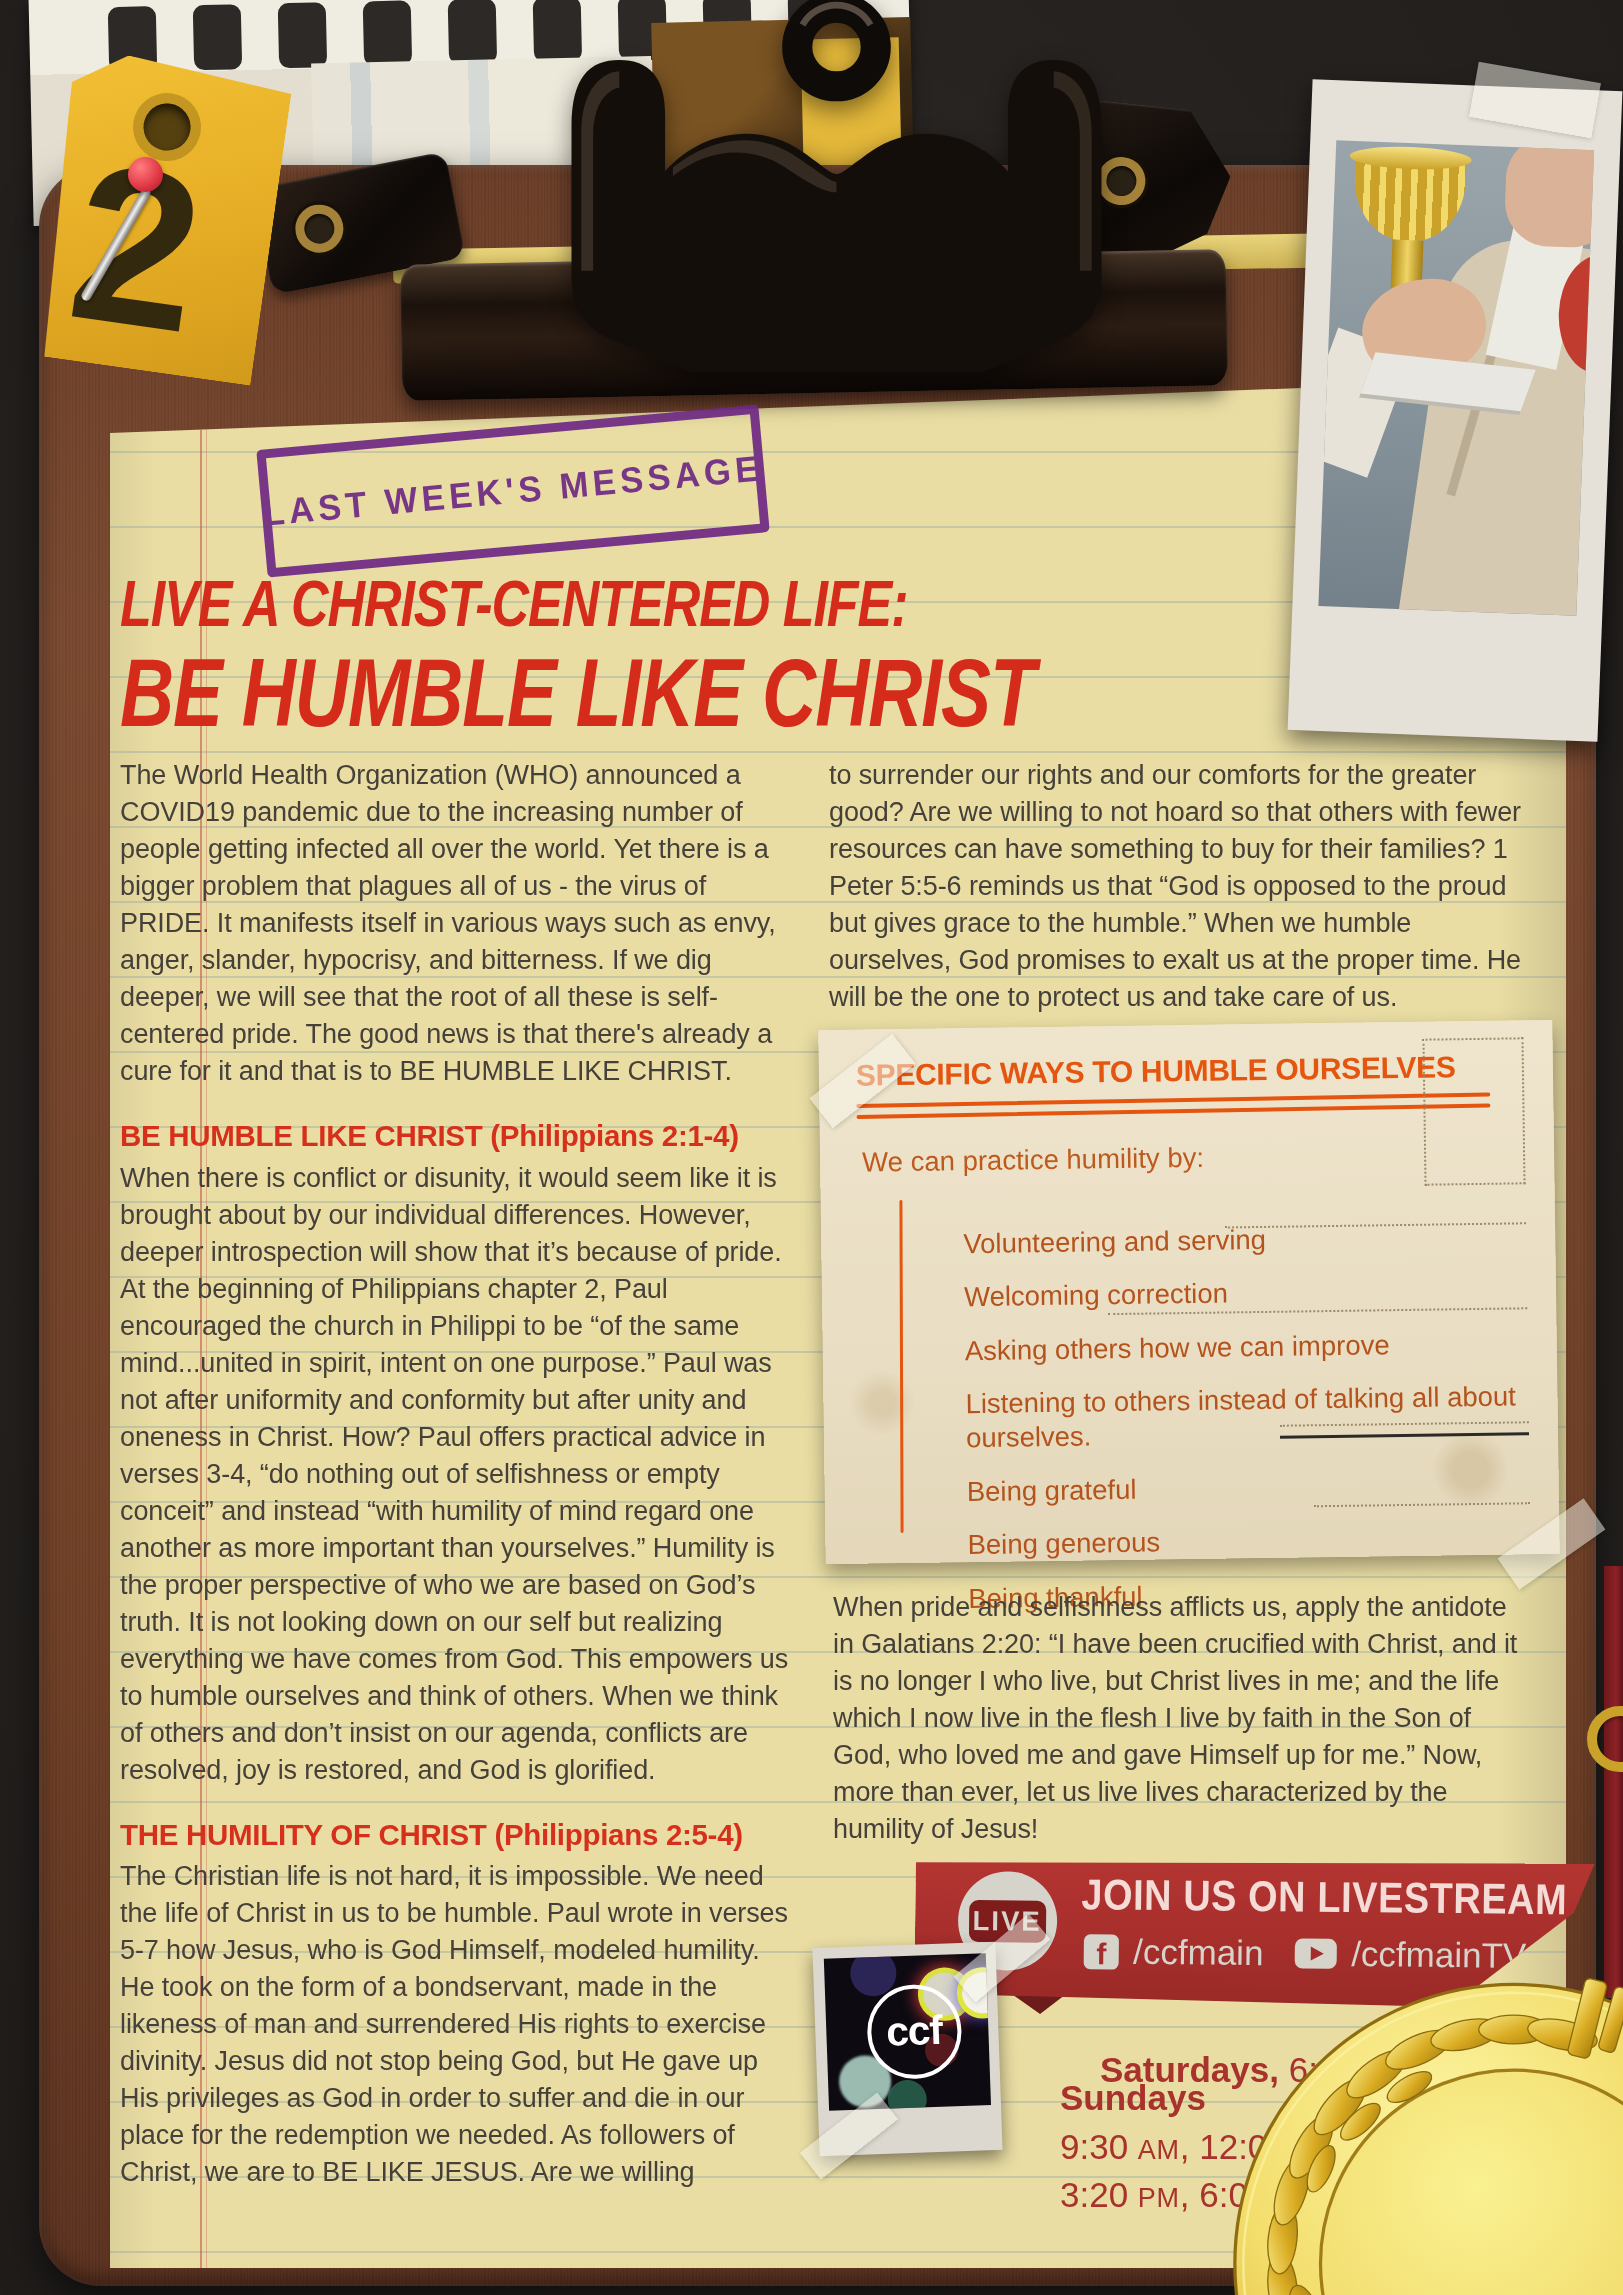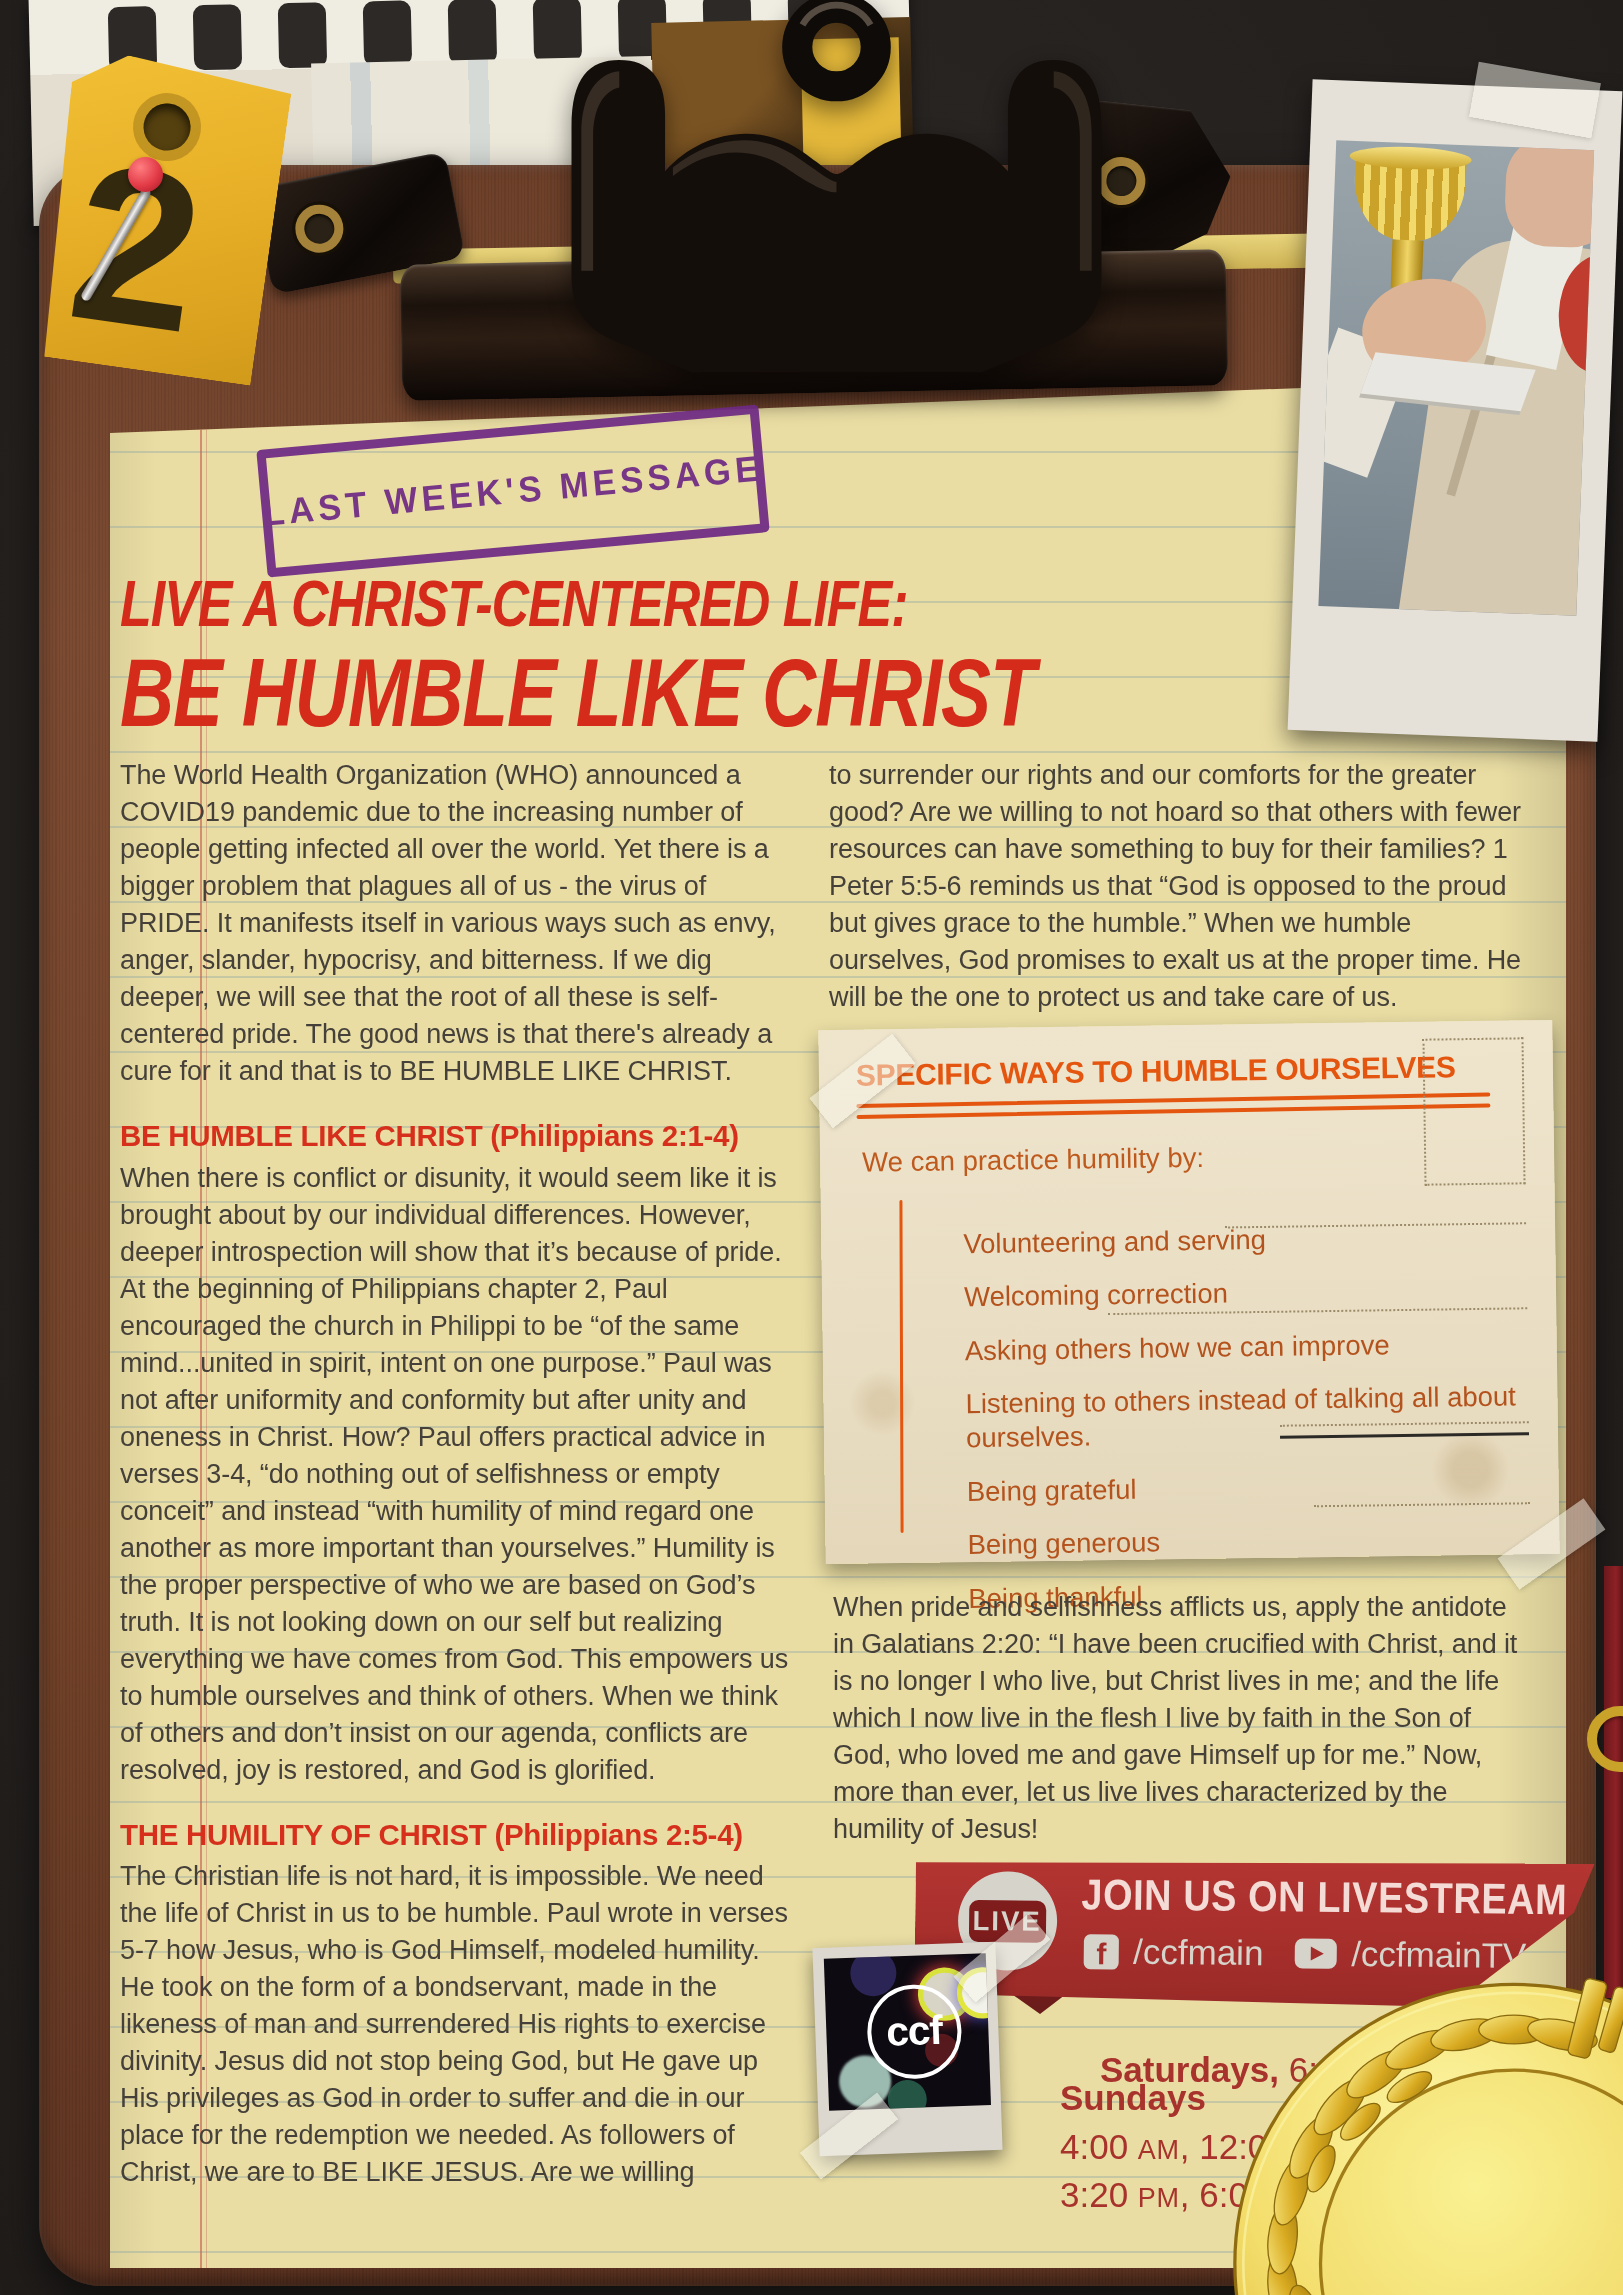--- a/index.html
+++ b/index.html
@@ -307,21 +307,21 @@
           <span>f</span>
         </div>
       <span>/ccfmain</span>
       <div class="yt-icon"></div>
       <span>/ccfmainTV</span>
     </div>
   </div>
 
   <div class="abs sched s-sat"><b>Saturdays,</b><span> 6:00 </span><span class="sc">PM</span></div>
   <div class="abs sched s-sun">Sundays</div>
-  <div class="abs sched s-t1"><span>4:00 </span><span class="sc">AM</span><span>, 12:00 </span><span class="sc">NN</span></div>
+  <div class="abs sched s-t1"><span>9:30 </span><span class="sc">AM</span><span>, 12:00 </span><span class="sc">NN</span></div>
   <div class="abs sched s-t2"><span>3:20 </span><span class="sc">PM</span><span>, 6:00 </span><span class="sc">PM</span></div>
 
   <div class="abs ccf">
     <div class="ccf-photo">
       <div class="bokeh bk3"></div>
       <div class="bokeh bk1"></div>
       <div class="bokeh bk2"></div>
       <div class="bokeh bk4"></div>
       <div class="bokeh bk5"></div>
       <div class="bokeh bk6"></div>

